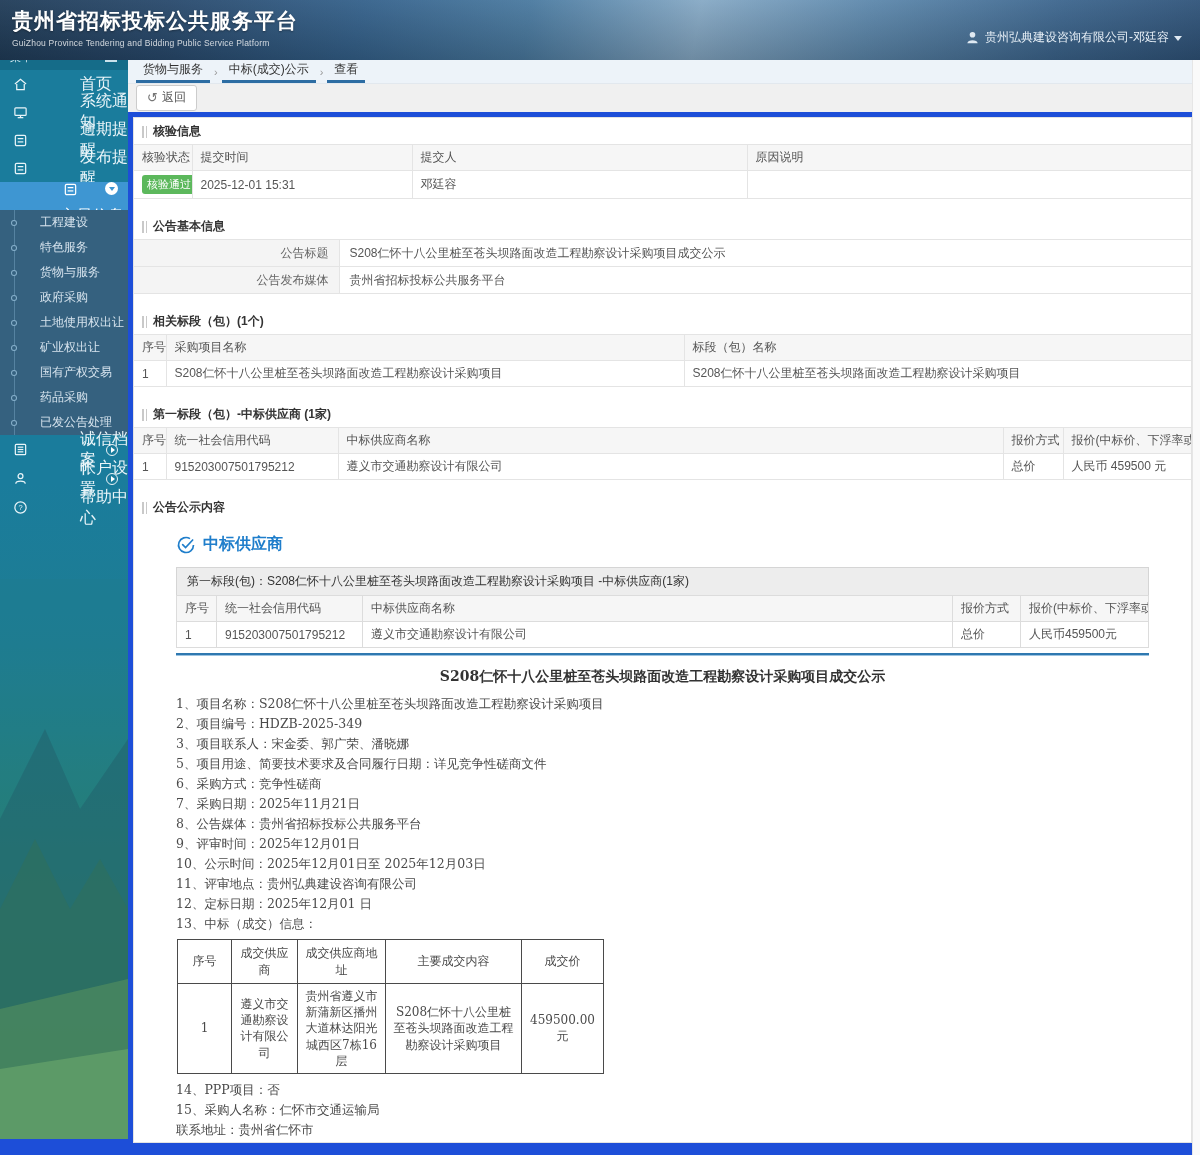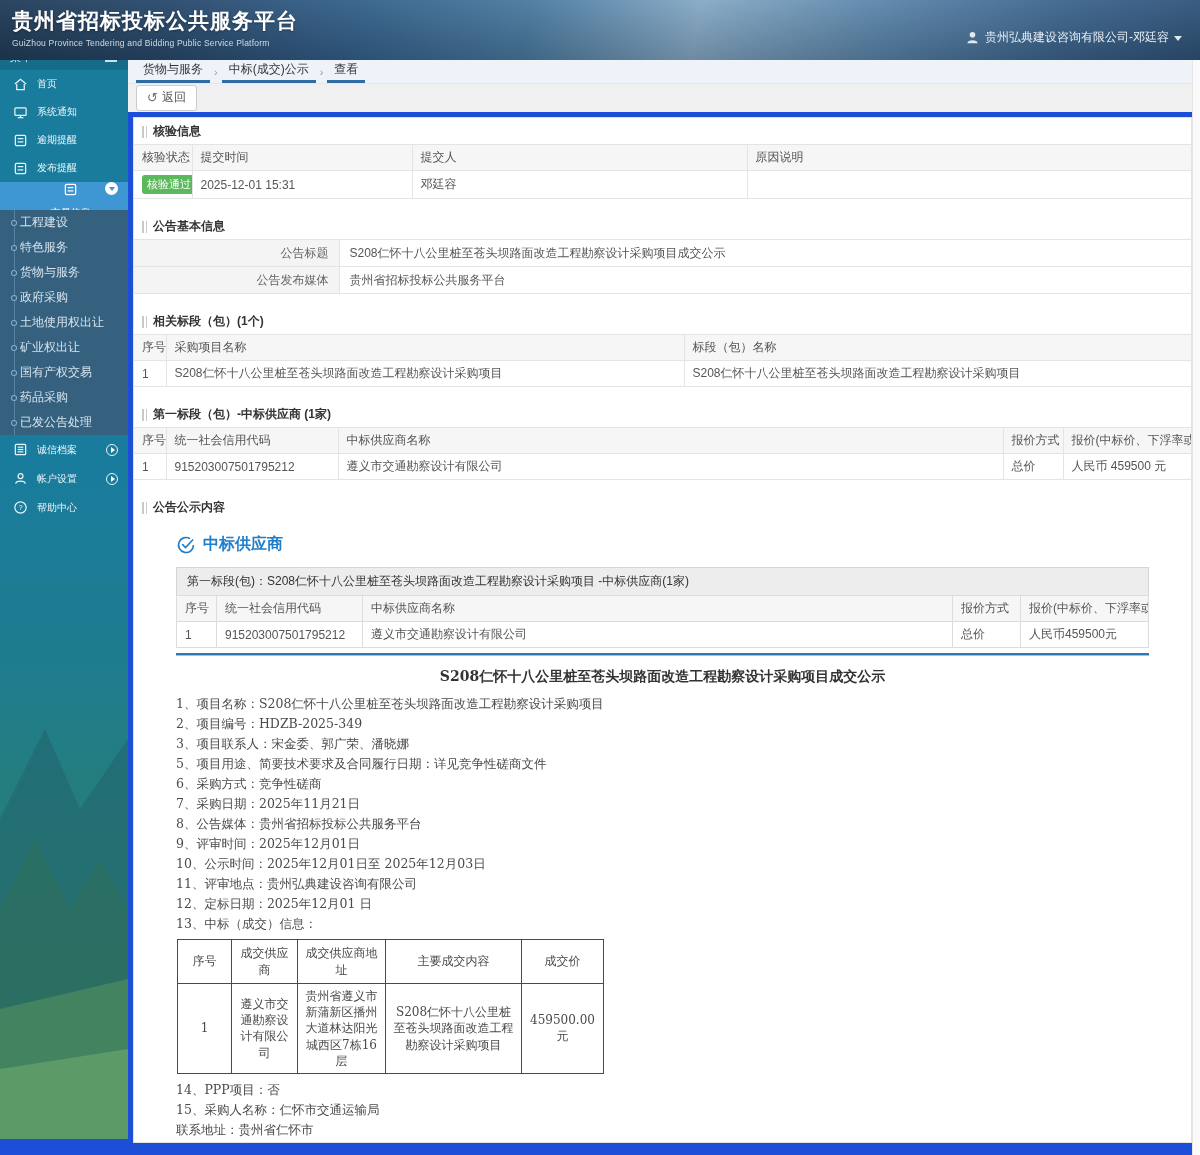--- a/index.html
+++ b/index.html
@@ -29,28 +29,28 @@
   
   .sidebar {
     position:absolute; top:44px; left:0; width:128px; height:1095px;
     background:linear-gradient(180deg,#1a7c9c 0%,#1a7c9c 40%,#1e7d92 55%,#277f73 72%,#338260 86%,#2c7150 100%);
     z-index:4; overflow:hidden;
   }
   .side-art { position:absolute; bottom:0; left:0; }
   .menu-head { position:relative; height:26px; background:rgba(0,40,55,0.18); display:flex; align-items:center; justify-content:space-between; padding:0 10px; }
   .menu-head .mlabel { color:#d7ecf3; font-size:11px; }
   .nav-item { position:relative; height:28px; display:flex; align-items:center; gap:9px; padding-left:13px; color:#eaf5f9; cursor:pointer; }
-  .nav-item .lbl { font-size:10px; }
+  .nav-item .lbl { font-size:16px;margin-left:43px; }
   .nav-item.active { background:#3e96d2; color:#fff;flex-direction:column; }
   .chev-circle { position:absolute; right:10px; width:13px; height:13px; border-radius:50%; background:#fff; display:flex; align-items:center; justify-content:center; }
   .chev-circle .tri-down { width:0; height:0; border-left:3.5px solid transparent; border-right:3.5px solid transparent; border-top:4.5px solid #3e96d2; margin-top:1px; }
   .chev-ring { position:absolute; right:10px; width:12px; height:12px; border-radius:50%; border:1.5px solid rgba(255,255,255,0.9); display:flex; align-items:center; justify-content:center; }
   .chev-ring .tri-right { width:0; height:0; border-top:3px solid transparent; border-bottom:3px solid transparent; border-left:4px solid #fff; margin-left:1px; }
   .submenu { position:relative; background:#35617f; padding:0; }
-  .sub-item { position:relative; height:25px; line-height:25px; padding-left:20px; color:#d7e4ee; font-size:12px; cursor:pointer; }
+  .sub-item { position:relative; height:25px; line-height:25px; padding-left:40px; color:#d7e4ee; font-size:12px; cursor:pointer; }
   .submenu::before { content:""; position:absolute; left:14px; top:0; bottom:0; width:1px; background:rgba(150,195,225,0.35); }
   .sub-item::before { content:""; position:absolute; left:11px; top:10px; width:4px; height:4px; border:1px solid rgba(170,210,235,0.7); border-radius:50%; background:#35617f; z-index:1; }
   .icon14 { width:15px; height:15px; flex:0 0 15px; }
 
   
   .main { position:absolute; top:60px; left:128px; width:1072px; height:1095px; }
   .crumbbar { height:24px; background:#edf3f9; border-bottom:1px solid #e2e8ee; display:flex; align-items:flex-end; padding-left:8px; }
   .crumb { font-size:12px; color:#333; padding:3px 7px 2px; border-bottom:3px solid #2d6da3; cursor:pointer; }
   .crumb-sep { color:#999; padding:3px 4px 5px; font-size:11px; }
   .toolbar { height:28px; background:#f0f0f0; display:flex; align-items:center; padding-left:8px; }

